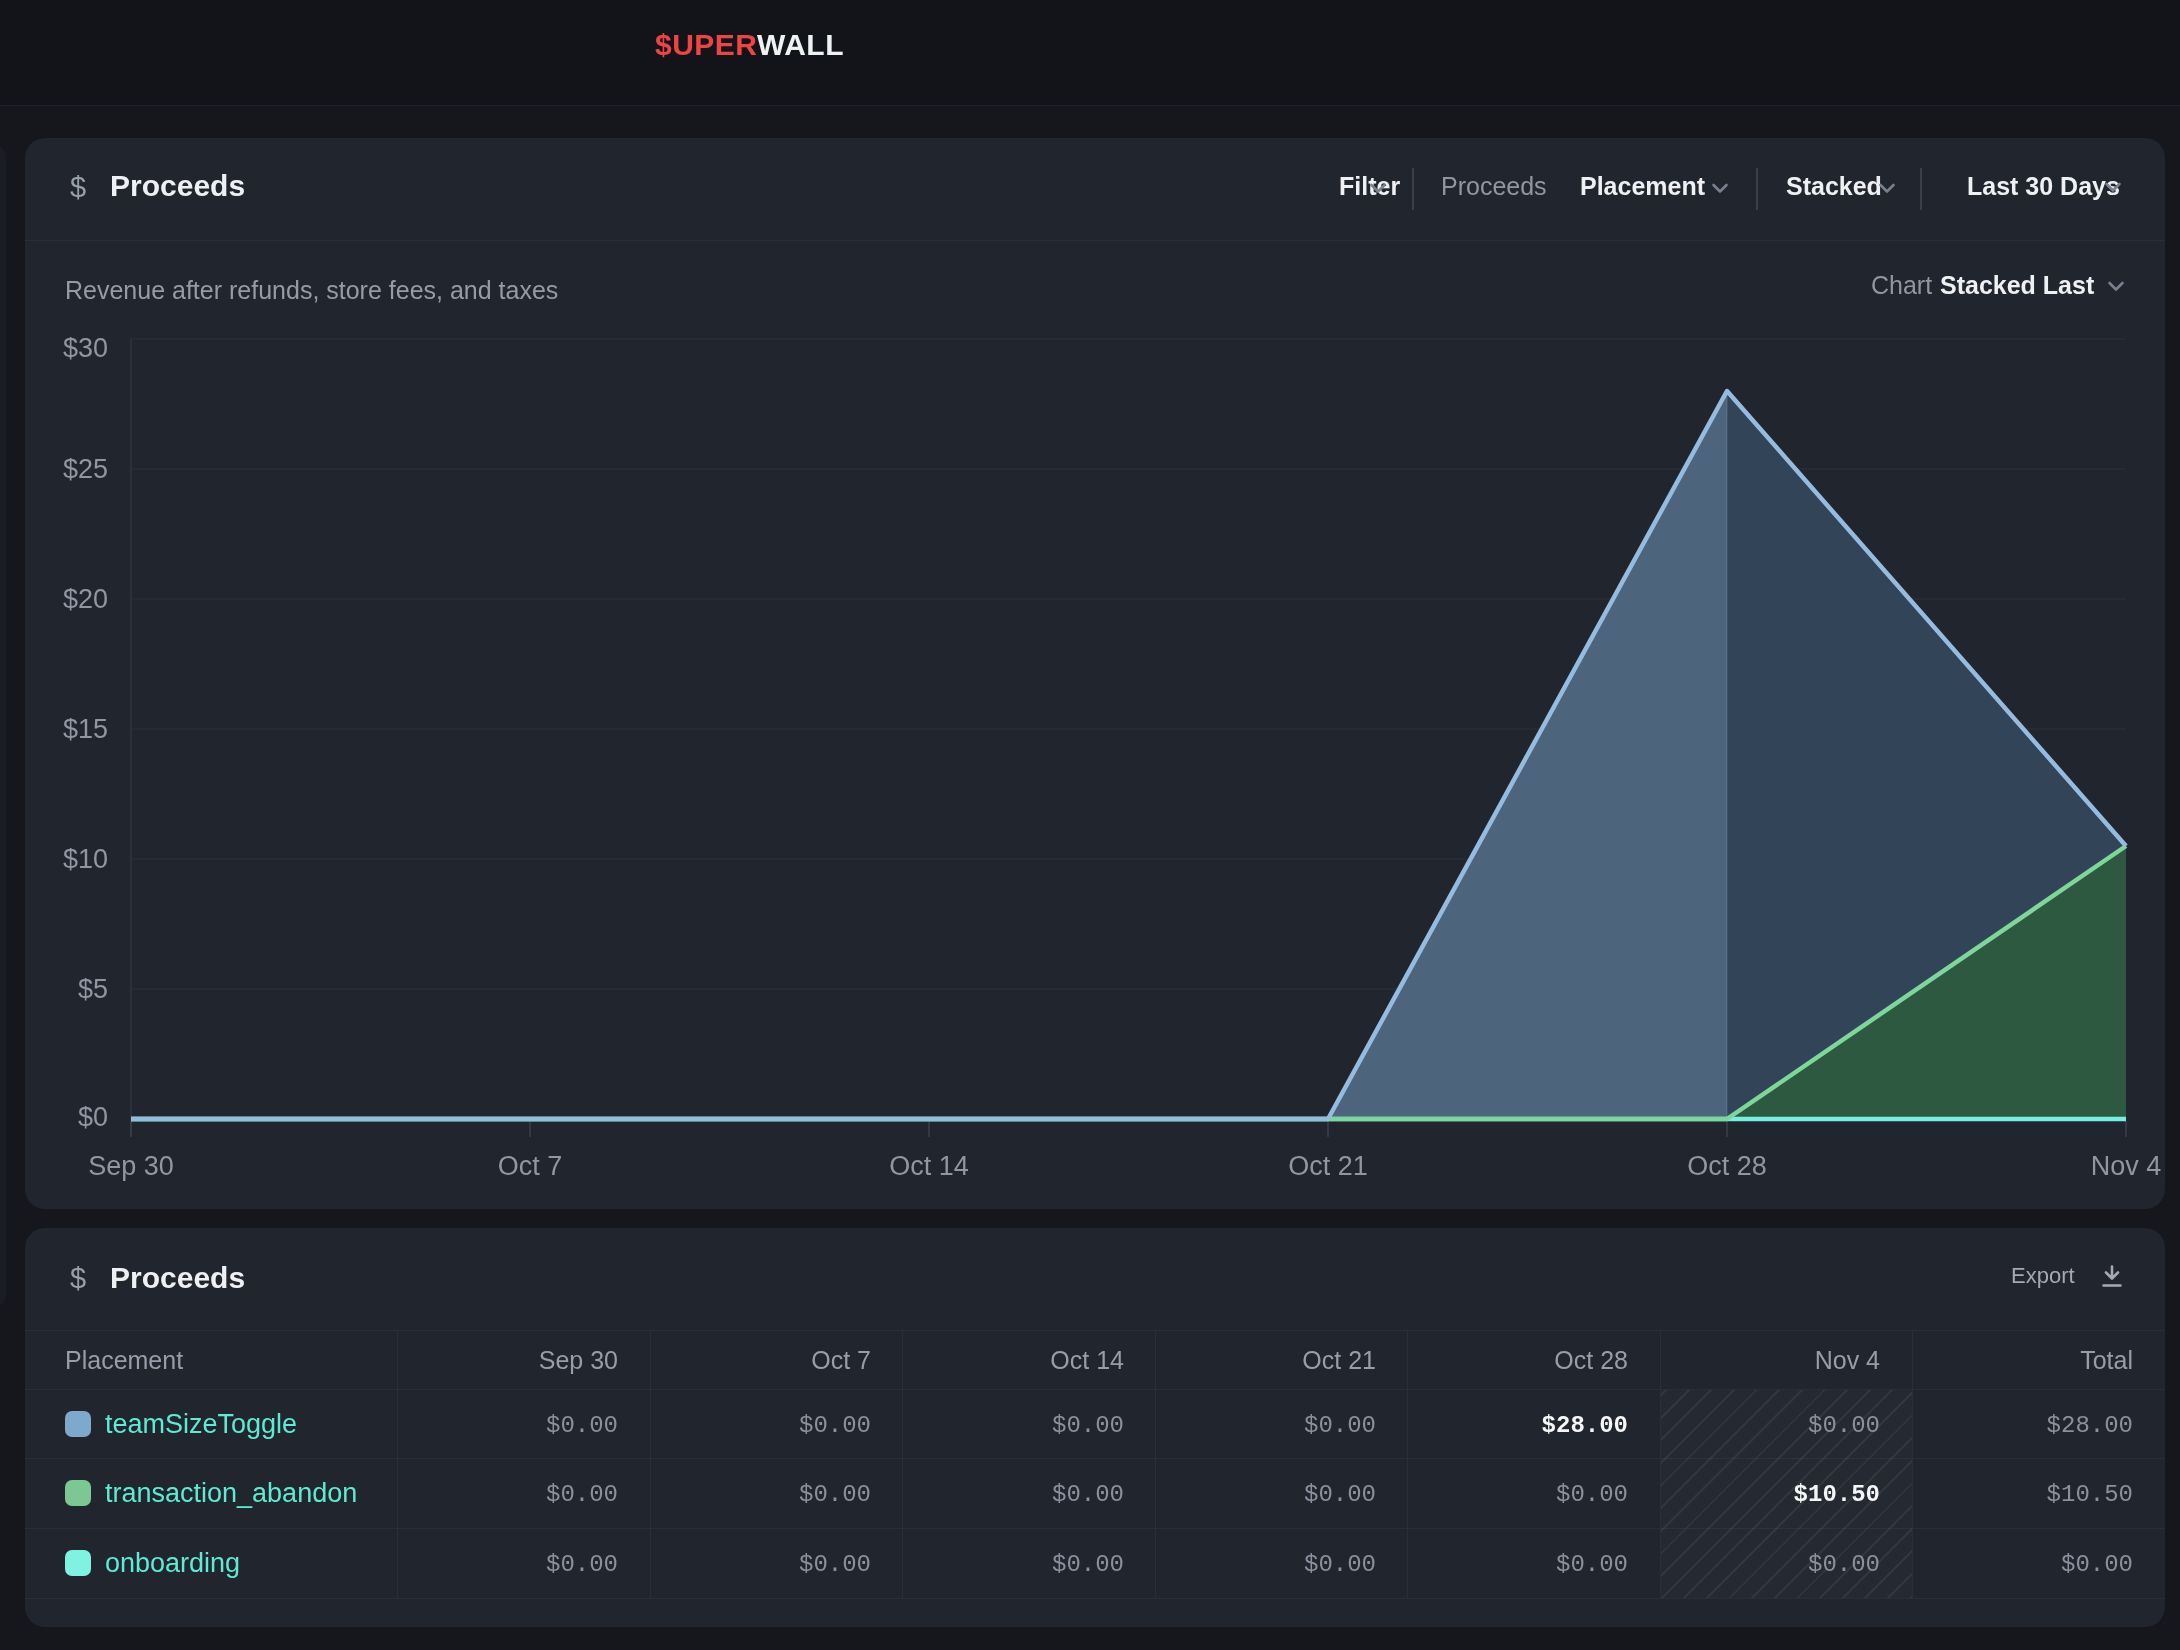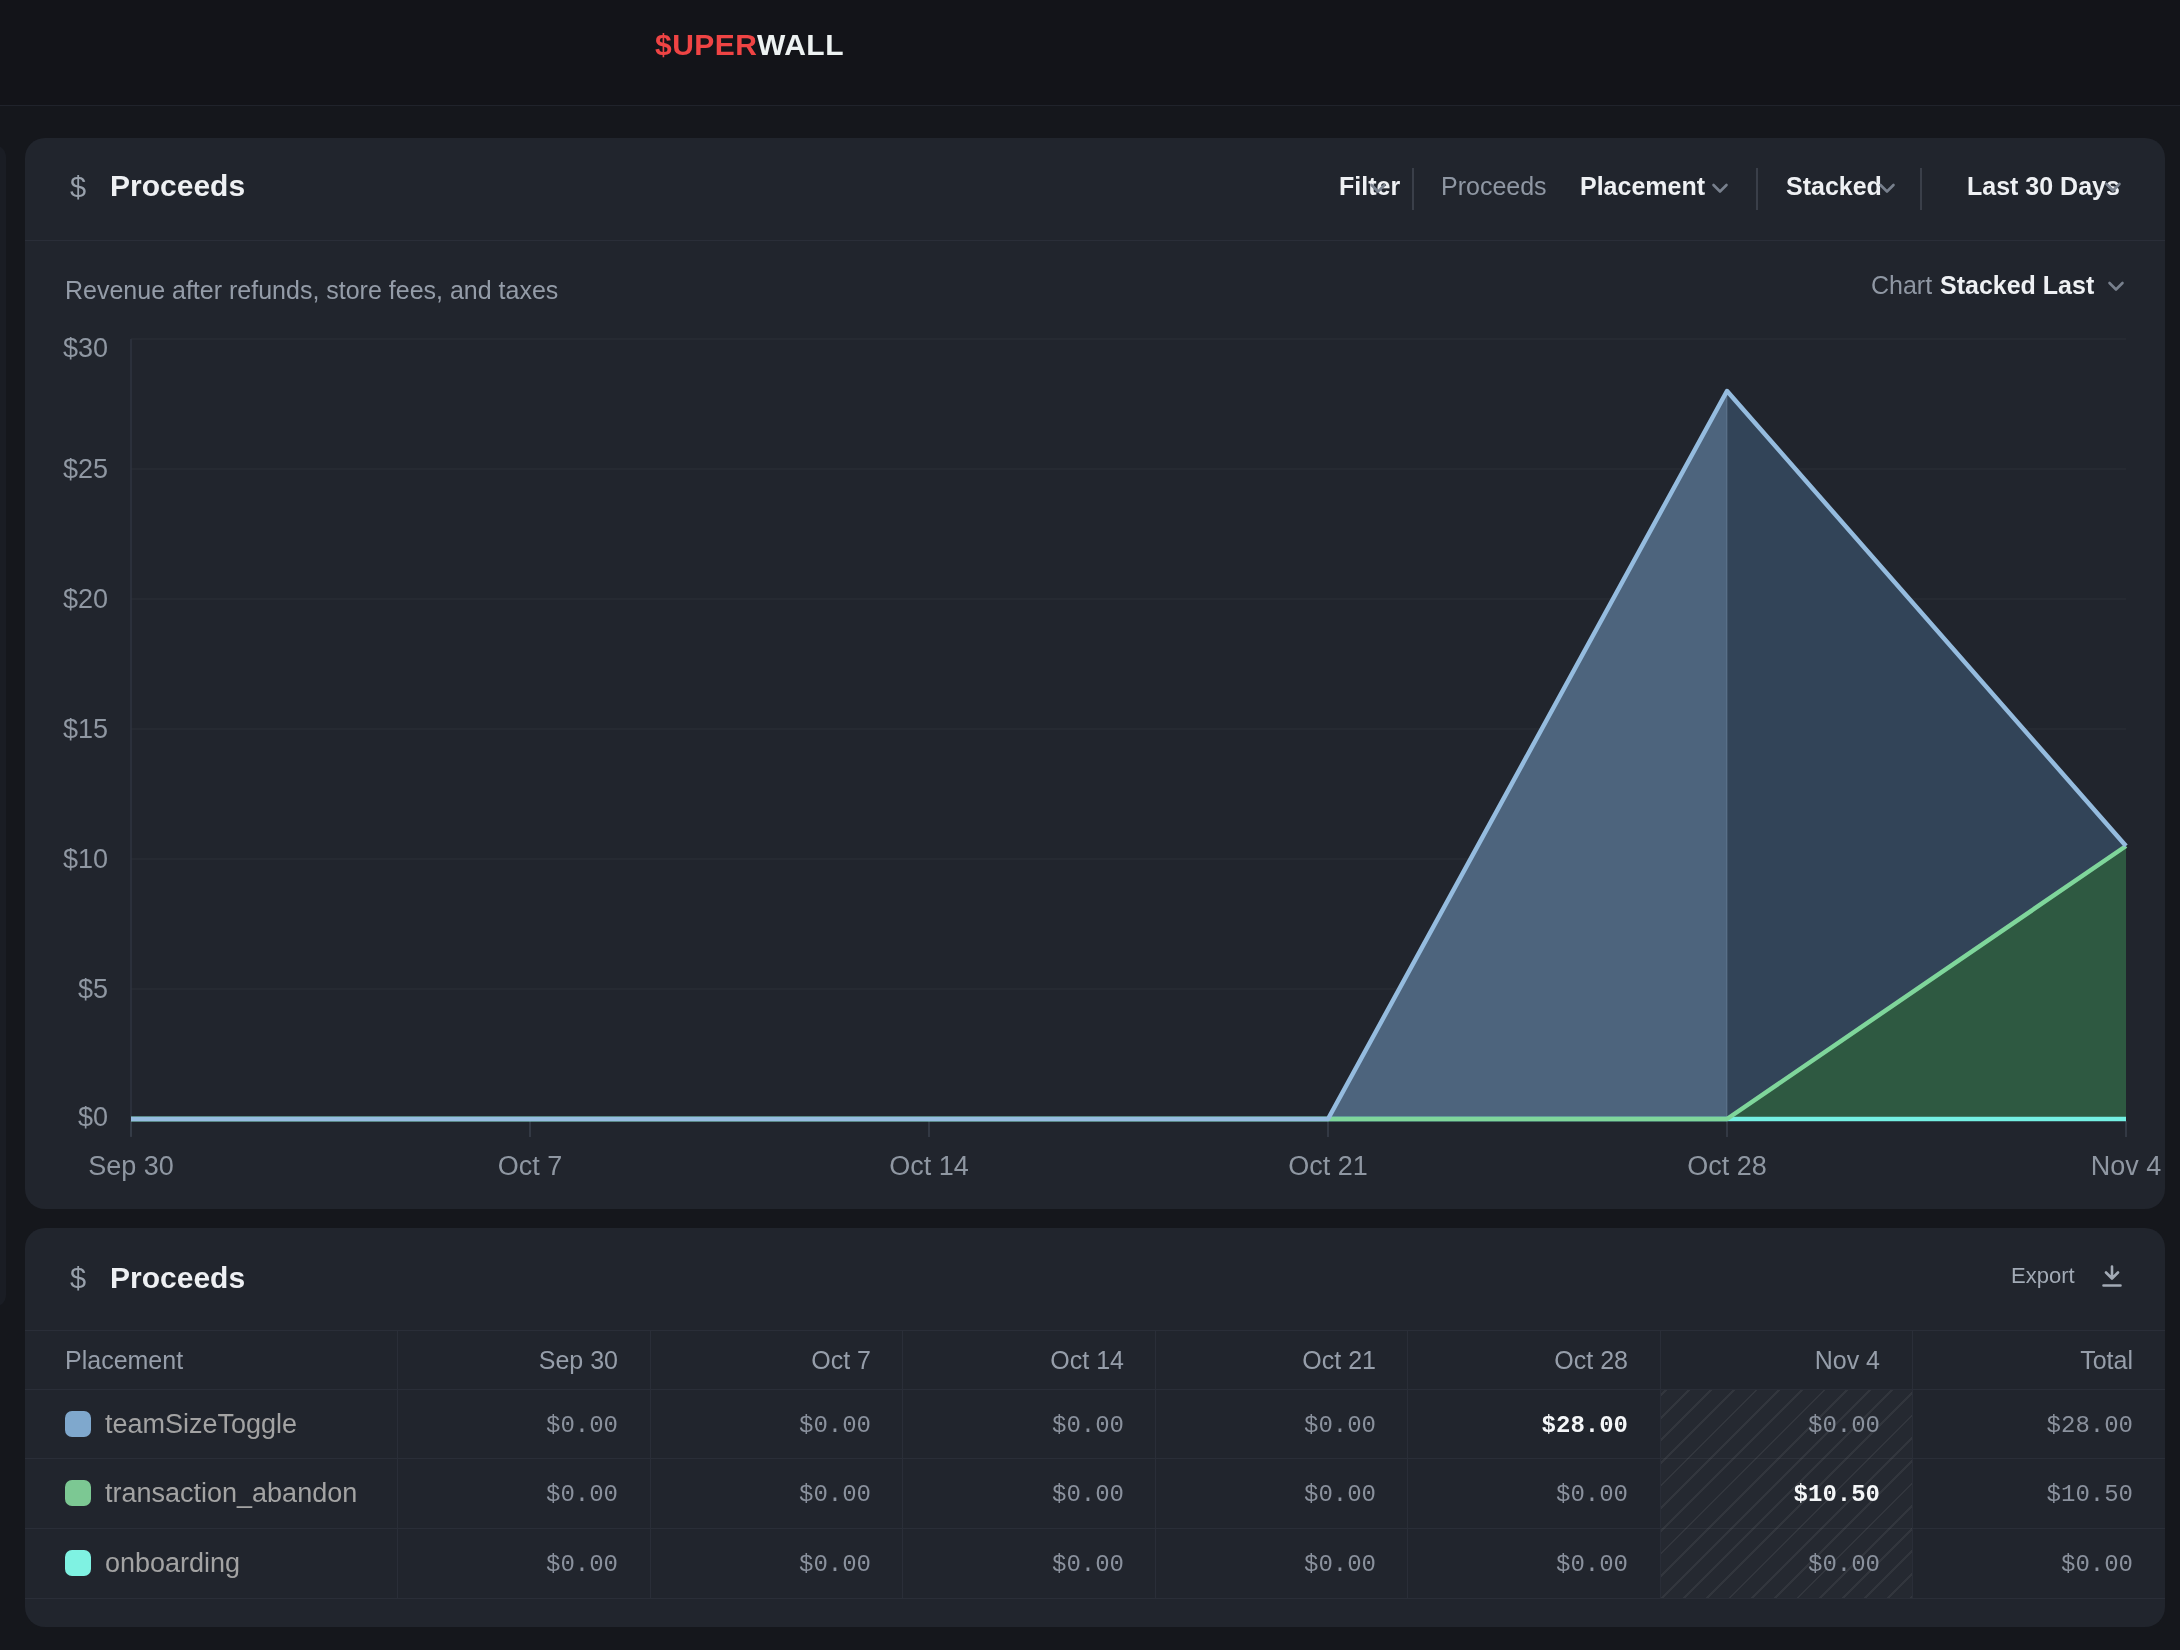--- a/index.html
+++ b/index.html
@@ -13,21 +13,21 @@
   .sliver { position:absolute; left:-18px; top:145px; width:24px; height:1162px; background:#1a1d24; border-radius:20px; }
   .gray { color:#98a0ab; }
   .white { color:#eef0f3; }
   .ctl { position:absolute; font-size:27px; white-space:nowrap; }
   .vdiv { position:absolute; width:2px; background:#3a3f49; }
   .hline { position:absolute; height:1px; background:#2a2e38; }
   .vline { position:absolute; width:1px; background:#2a2e38; }
   .val { position:absolute; font-family:"Liberation Mono", monospace; font-size:24px; color:#8a919d; transform:translate(-100%,-50%); white-space:nowrap; }
   .valb { color:#f4f6f8; font-weight:bold; }
   .swatch { position:absolute; width:26px; height:26px; border-radius:7px; }
-  .rowlab { position:absolute; font-size:27px; font-weight:500; color:#a3a3a3; transform:translateY(-50%); white-space:nowrap; }
+  .rowlab { position:absolute; font-size:27px; font-weight:500; color:#5eead4; transform:translateY(-50%); white-space:nowrap; }
   .th { position:absolute; font-size:25px; color:#969eaa; transform:translate(-100%,-50%); white-space:nowrap; }
   .hatch { position:absolute; background-color:rgba(255,255,255,0.018);
     background-image:repeating-linear-gradient(-45deg, rgba(255,255,255,0.06) 0px, rgba(255,255,255,0.06) 2px, transparent 2px, transparent 16px); }
   svg text { font-family:"Liberation Sans", sans-serif; }
 </style>
 </head>
 <body>
 <div class="topbar"></div>
 <div class="logo"><span class="t">$UPER</span>WALL</div>
 <div class="sliver"></div>

